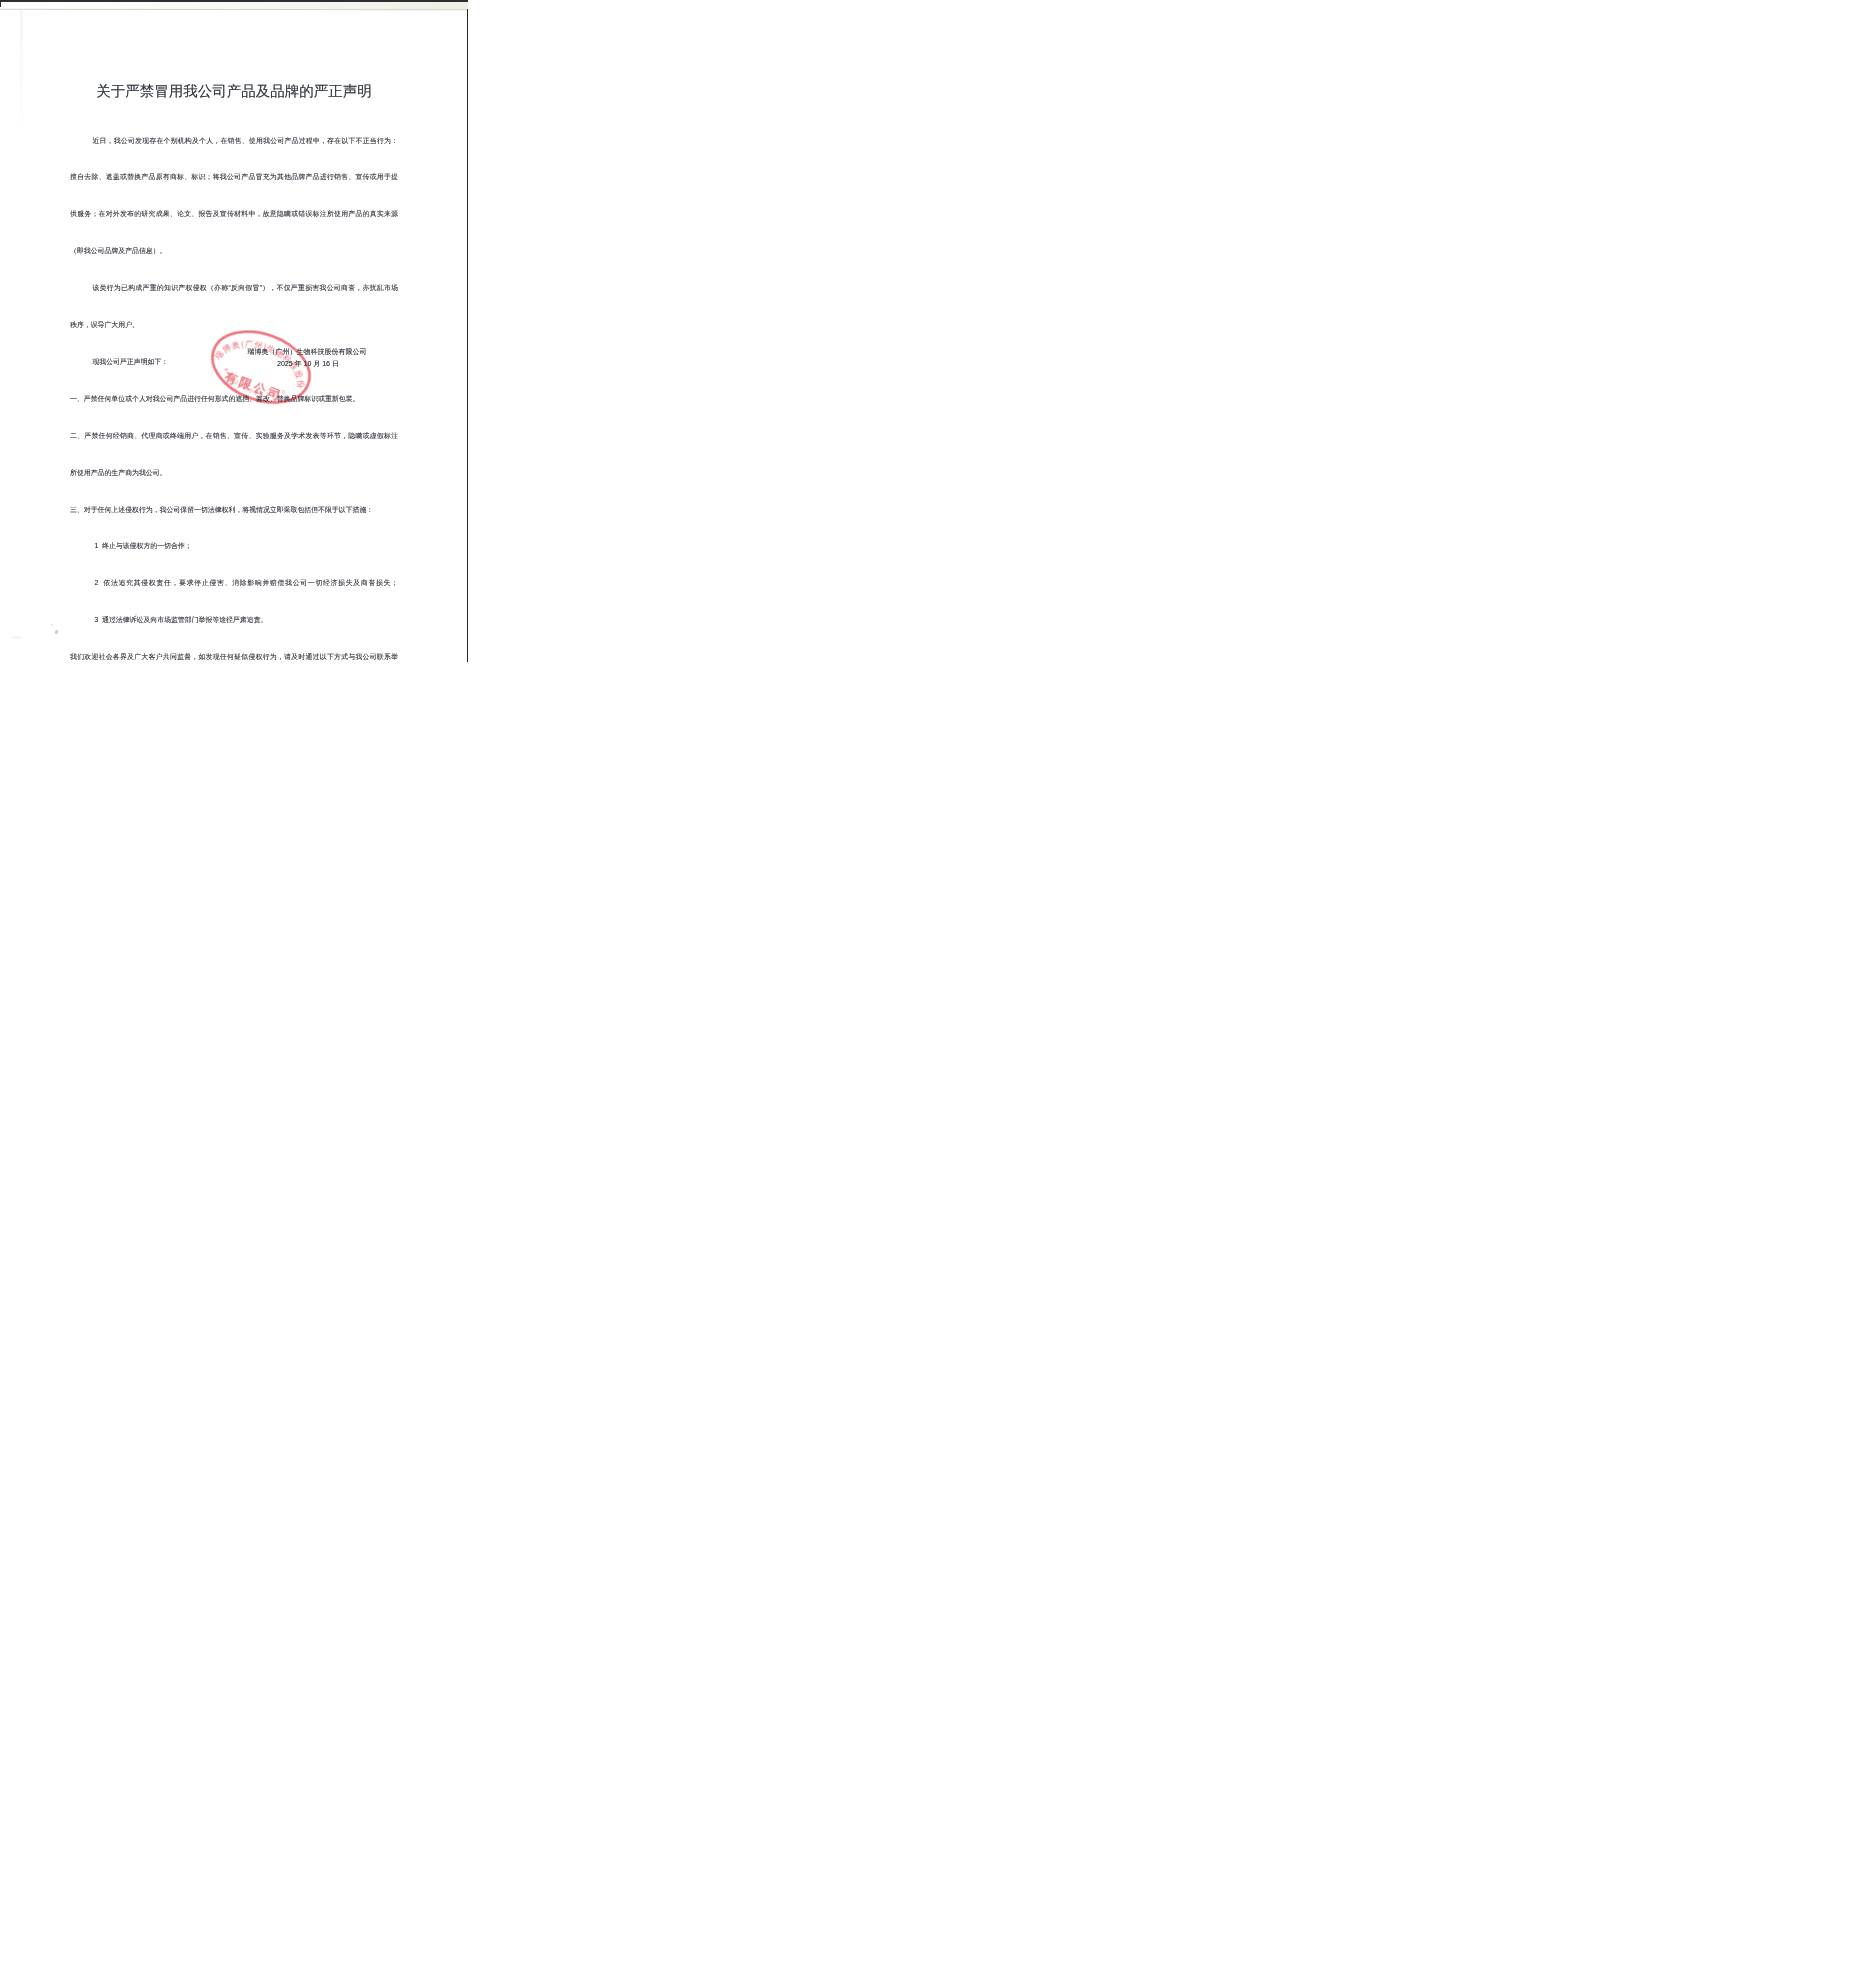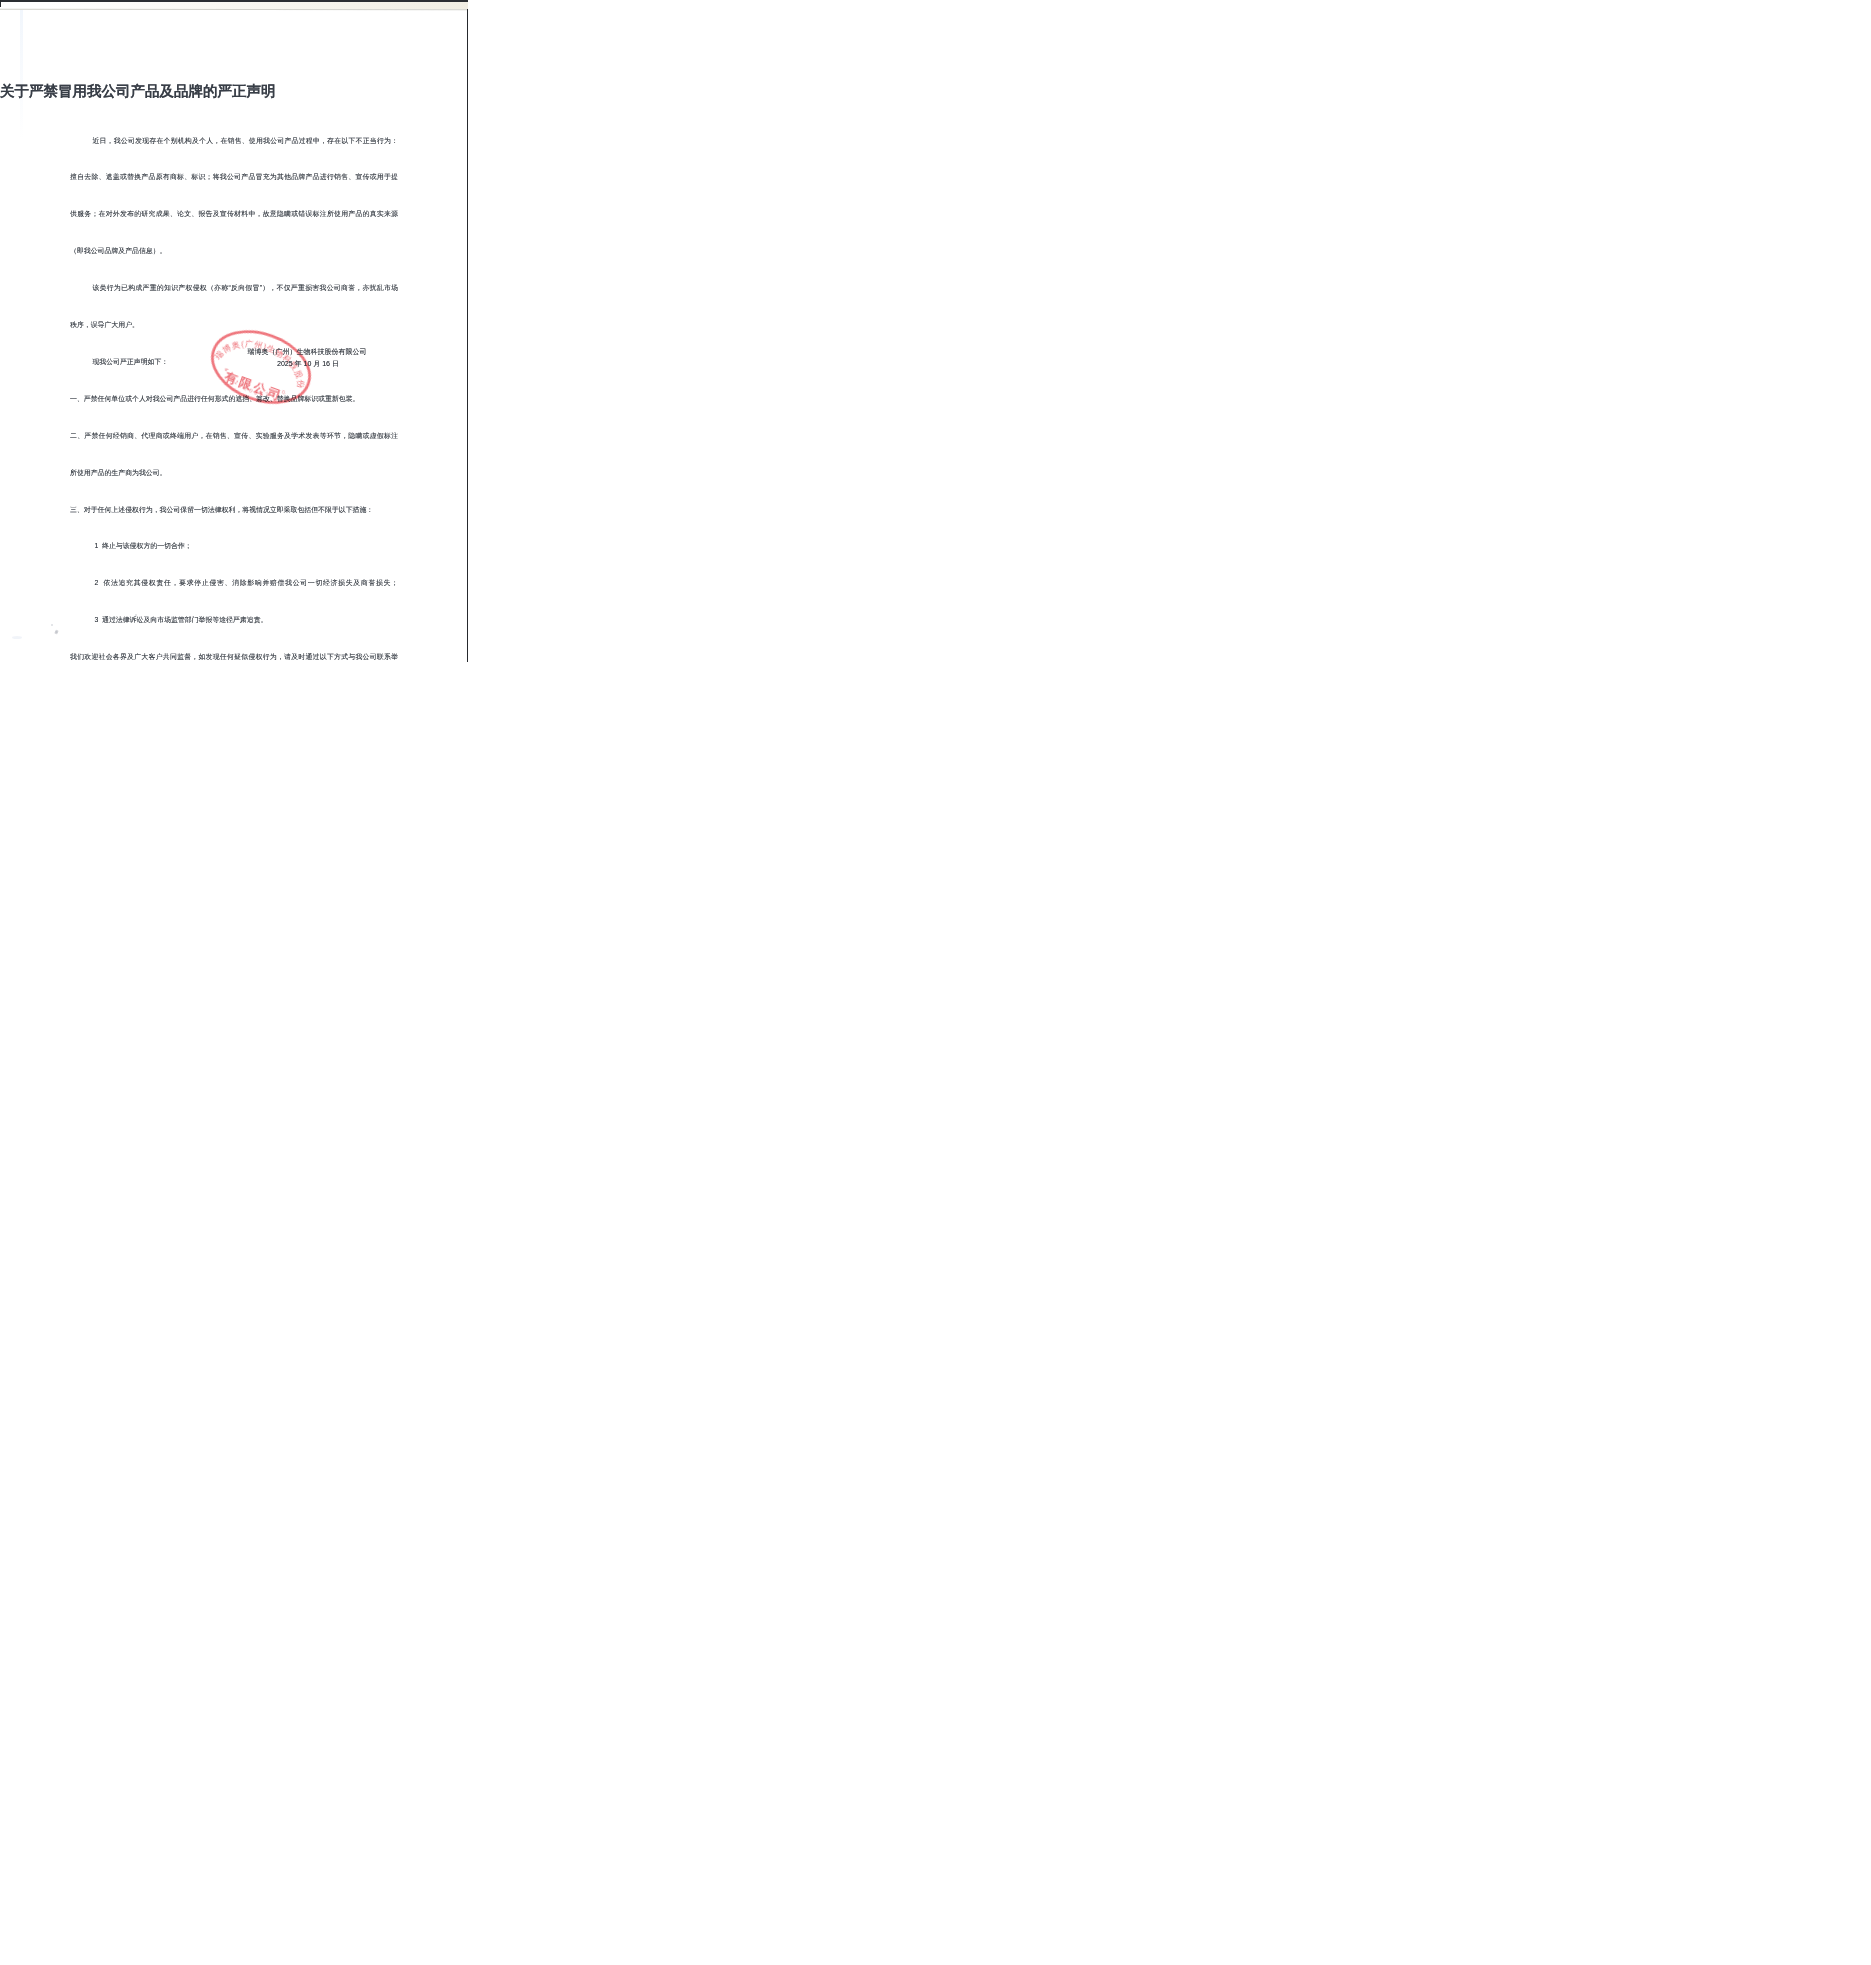--- a/index.html
+++ b/index.html
@@ -39,22 +39,22 @@
   }
   .smudge{position:absolute;border-radius:50%;filter:blur(0.4px);}
   .smudge.s1{left:55px;top:630px;width:2.8px;height:3.9px;background:rgba(105,110,125,0.40);transform:rotate(25deg);}
   .smudge.s2{left:51px;top:624px;width:2px;height:1.6px;background:rgba(120,128,145,0.25);}
   .smudge.s3{left:11.8px;top:636px;width:10.2px;height:3.1px;background:rgba(175,195,220,0.18);}
   .smudge.s4{left:135px;top:614px;width:1.6px;height:2.4px;background:rgba(140,145,155,0.30);}
 
   
   .doc-title{
     position:absolute;left:0;top:82px;width:100%;
-    text-align:left;
-    font-size:14.5px;font-weight:bold;
+    text-align:center;
+    font-size:14.5px;font-weight:normal;
     color:#383e47;
     letter-spacing:0px;
     text-shadow:0 0 0.2px rgba(56,62,71,0.6);
   }
   .body-text{
     position:absolute;left:70px;top:110px;width:328px;
     font-size:6.9px;
     line-height:12.3px;
     color:#343a42;
     text-shadow:0.1px 0 0 rgba(52,58,66,0.55);

